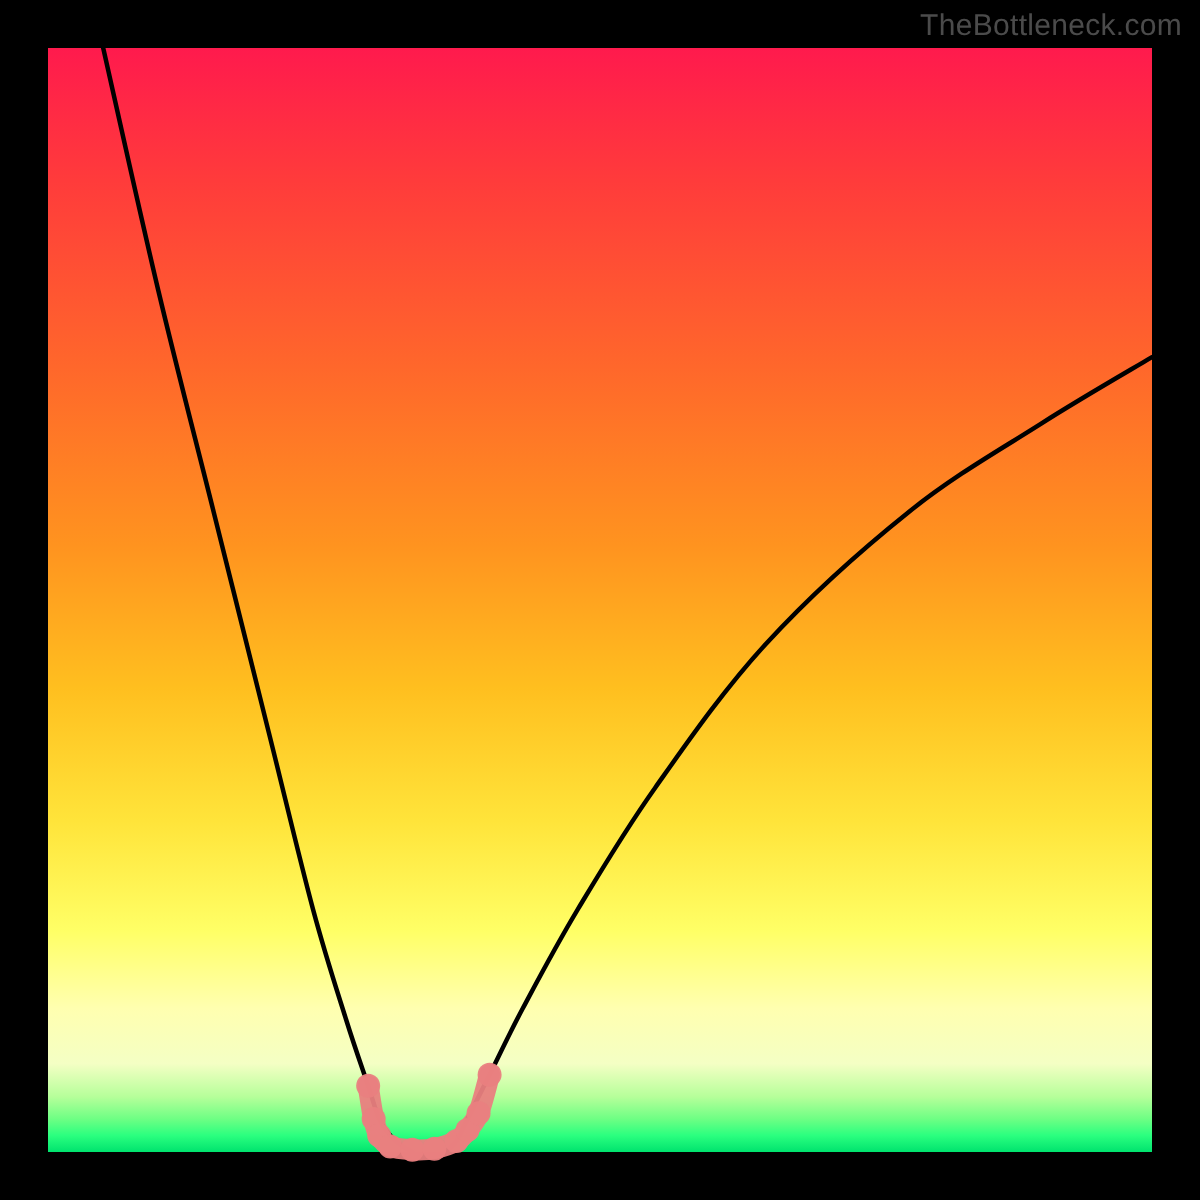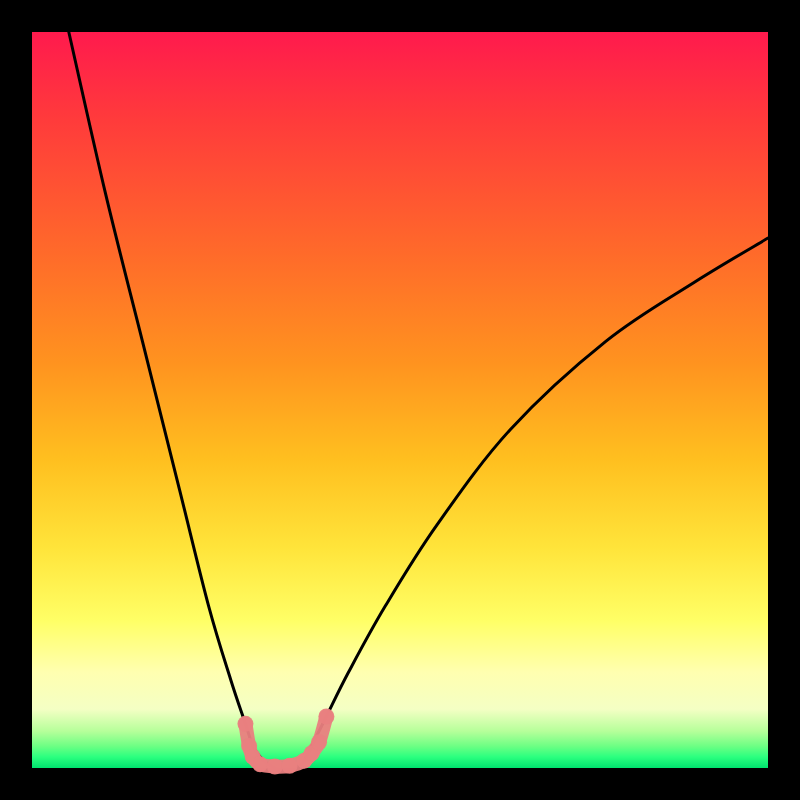--- a/index.html
+++ b/index.html
@@ -79,20 +79,21 @@
   .marker-dot {
     fill: #e98080;
     opacity: 0.95;
   }
 </style>
 </head>
 <body>
 
 <div class="frame">
 
+  <div class="watermark">TheBottleneck.com</div>
 
   <div class="plot-area">
     <svg class="curves" viewBox="0 0 736 736">
       <path id="left-curve" class="curve" d="M 36.800000000000004 0 C 42.93333333333334 26.98666666666666, 61.33333333333334 110.39999999999995, 73.60000000000001 161.91999999999996 C 85.86666666666667 213.43999999999997, 98.13333333333333 260.05333333333334, 110.39999999999999 309.12 C 122.66666666666666 358.18666666666667, 136.16000000000003 412.15999999999997, 147.20000000000002 456.32 C 158.24 500.48, 168.0533333333333 542.1866666666667, 176.64 574.08 C 185.22666666666666 605.9733333333334, 192.5866666666667 628.0533333333334, 198.72000000000003 647.6800000000001 C 204.85333333333335 667.3066666666667, 209.76 680.8000000000001, 213.44 691.84 C 217.12 702.88, 218.34666666666664 708.4, 220.79999999999998 713.92 C 223.25333333333333 719.4399999999999, 225.70666666666665 722.0160000000001, 228.16 724.96 C 230.61333333333334 727.904, 233.06666666666666 729.7439999999999, 235.52 731.584 C 237.97333333333336 733.424, 241.65333333333336 735.264, 242.88000000000002 736"></path>
       <path id="right-curve" class="curve" d="M 264.96 736 C 266.18666666666667 734.7733333333333, 269.8666666666667 732.3199999999999, 272.32 728.64 C 274.7733333333333 724.96, 276 721.28, 279.68 713.92 C 283.36 706.56, 288.2666666666667 696.7466666666667, 294.40000000000003 684.48 C 300.53333333333336 672.2133333333334, 306.6666666666667 658.7199999999999, 316.48 640.3199999999999 C 326.29333333333335 621.92, 338.55999999999995 598.6133333333333, 353.28 574.08 C 368 549.5466666666667, 383.94666666666666 522.5600000000001, 404.8 493.12 C 425.65333333333336 463.68, 450.1866666666667 428.1066666666667, 478.40000000000003 397.44 C 506.61333333333334 366.7733333333333, 543.4133333333334 333.65333333333336, 574.08 309.12 C 604.7466666666667 284.58666666666664, 635.4133333333333 267.4133333333333, 662.4 250.23999999999995 C 689.3866666666667 233.06666666666663, 723.7333333333333 213.44000000000003, 736 206.08000000000004"></path>
       <path id="marker-chain" class="marker-chain" d="M 213.44 691.84 C 214.05333333333334 695.52, 215.89333333333332 708.4, 217.11999999999998 713.92 C 218.34666666666664 719.4399999999999, 218.95999999999998 721.8933333333333, 220.79999999999998 724.96 C 222.64 728.0266666666668, 224.48 730.7253333333334, 228.16 732.32 C 231.84 733.9146666666667, 237.97333333333336 734.2826666666667, 242.88000000000002 734.528 C 247.7866666666667 734.7733333333333, 252.6933333333333 734.7733333333333, 257.59999999999997 733.792 C 262.5066666666666 732.8106666666667, 268.64 730.7253333333333, 272.32 728.64 C 276 726.5546666666667, 277.2266666666667 724.3466666666666, 279.68 721.28 C 282.1333333333333 718.2133333333334, 284.5866666666667 716.3733333333333, 287.04 710.24 C 289.49333333333334 704.1066666666667, 293.17333333333335 688.7733333333333, 294.40000000000003 684.48"></path>
       <g id="marker-dots">
           <circle cx="213.44" cy="691.84" r="8" class="marker-dot"></circle>
           <circle cx="217.11999999999998" cy="713.92" r="8" class="marker-dot"></circle>
           <circle cx="220.79999999999998" cy="724.96" r="8" class="marker-dot"></circle>

